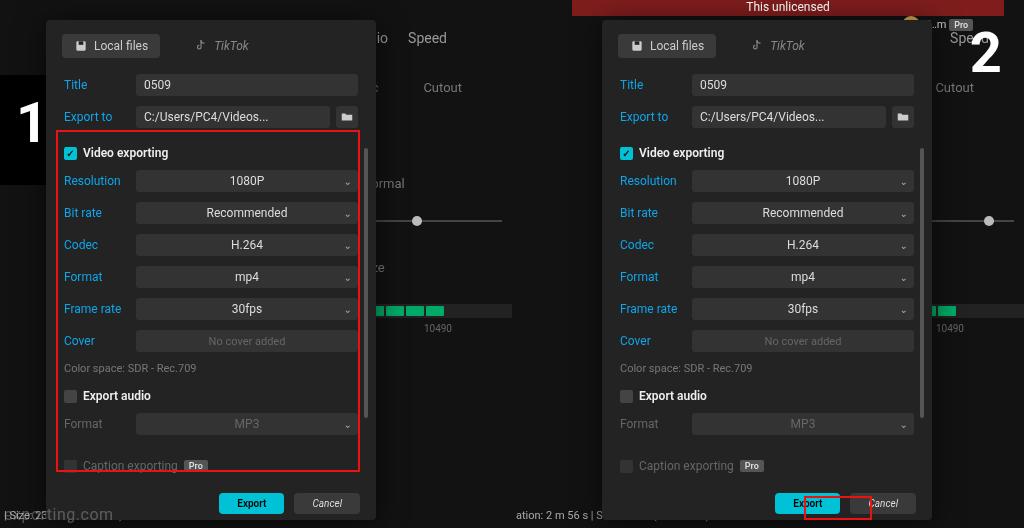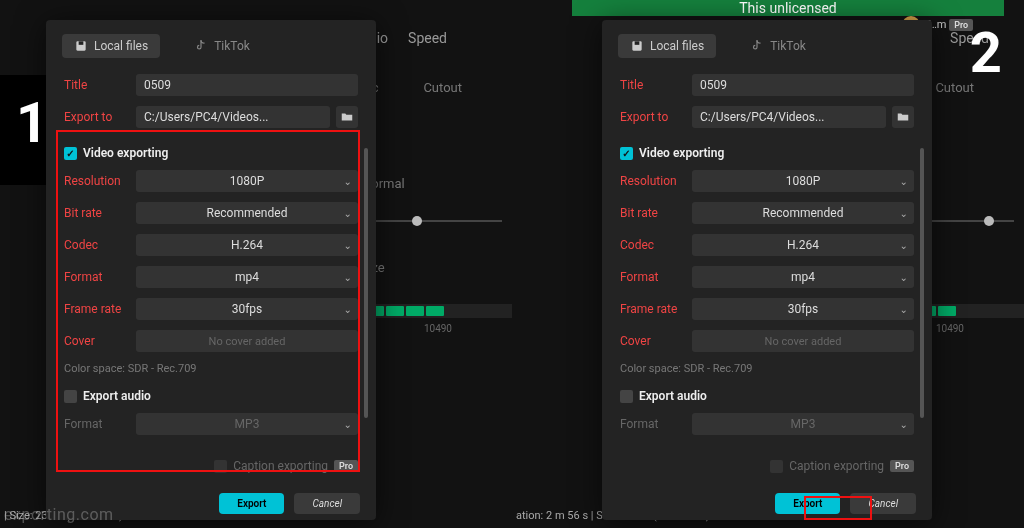--- a/index.html
+++ b/index.html
@@ -9,49 +9,49 @@
   .right { left:512px; }
   .step-num { position:absolute; color:#fff; font-size:56px; font-weight:700; z-index:50; }
   .bg-dark { position:absolute; inset:0; background:#121212; }
   .bg-tabs { position:absolute; top:30px; right:0; width:160px; display:flex; gap:20px; font-size:14px; color:#999; }
   .bg-tab { cursor:default; }
   .bg-row { position:absolute; right:0; width:150px; color:#777; font-size:13px; }
   .bg-preview { position:absolute; left:0; top:75px; width:145px; height:110px; background:#000; }
   .dialog { position:absolute; left:46px; top:20px; width:330px; height:500px; background:#232323; border-radius:4px; box-shadow:0 4px 30px rgba(0,0,0,.6); z-index:20; }
   .tabs-top { display:flex; gap:22px; padding:14px 16px 10px; }
   .tab-btn { display:flex; align-items:center; gap:6px; padding:5px 12px; border-radius:4px; font-size:12px; color:#ccc; background:#3a3a3a; }
-  .tab-btn.inactive { background:transparent; color:#888; }
+  .tab-btn.inactive { background:transparent; color:#888;font-style:italic; }
   .icon { display:inline-block; width:14px; height:14px; }
   .form { padding:6px 18px 0 18px; }
   .row { display:flex; align-items:center; margin-bottom:10px; }
-  .lbl { width:72px; color:#ef4444; font-size:12px; }
+  .lbl { width:72px; color:#0ea5e9; font-size:12px; }
   .input, .select { flex:1; background:#333; border:none; color:#ddd; font-size:12px; padding:4px 8px; border-radius:3px; height:22px; position:relative; display:flex; align-items:center; justify-content:center; }
   .select { text-align:center; }
   .chev { position:absolute; right:6px; color:#aaa; font-size:10px; }
   .folder-btn { width:22px; height:22px; background:#333; margin-left:6px; border-radius:3px; display:flex; align-items:center; justify-content:center; }
   .section-box { margin:8px 0 0 0; padding:8px 0 4px 0; position:relative; }
   .scrollbar { position:absolute; right:-10px; top:10px; width:4px; height:270px; background:#555; border-radius:2px; }
   .chk-row { display:flex; align-items:center; gap:6px; margin-bottom:10px; font-weight:600; color:#eee; }
   .chk { width:13px; height:13px; border-radius:2px; display:flex; align-items:center; justify-content:center; font-size:10px; }
   .chk.on { background:#00c2d6; color:#111; }
   .chk.off { background:#444; }
   .cover-btn { flex:1; background:#333; color:#666; font-size:11px; text-align:center; padding:4px; border-radius:3px; height:22px; display:flex; align-items:center; justify-content:center; }
   .info-txt { color:#777; font-size:11px; margin:6px 0 14px 0; }
   .audio-fmt .lbl { color:#666; }
   .audio-fmt .select { color:#666; }
-  .caption-row { display:flex; align-items:center; gap:6px; margin-top:24px; color:#666;justify-content:flex-end; }
+  .caption-row { display:flex; align-items:center; gap:6px; margin-top:24px; color:#666; }
   .pro-badge { background:#555; color:#ddd; font-size:9px; padding:1px 5px; border-radius:2px; font-weight:600; }
   .footer { position:absolute; bottom:6px; left:0; right:0; display:flex; justify-content:flex-end; gap:10px; padding:0 16px; }
   .btn { padding:5px 18px; border-radius:4px; font-size:10px; border:none; }
   .btn-export { background:#00c2d6; color:#000; font-weight:600; }
   .btn-cancel { background:#3a3a3a; color:#ddd;font-style:italic; }
   .status-bar { position:absolute; bottom:6px; left:4px; font-size:11px; color:#aaa; z-index:5; }
   .highlight-red { border:2px solid #e11; position:absolute; z-index:30; pointer-events:none; }
   .watermark { position:absolute; bottom:4px; left:4px; color:rgba(200,200,200,.35); font-size:16px; z-index:60; letter-spacing:.5px; }
-  .red-banner { position:absolute; top:0; left:60px; right:20px; height:16px; background:#15803d; font-size:14px; color:#fff; overflow:hidden; text-align:center; }
+  .red-banner { position:absolute; top:0; left:60px; right:20px; height:16px; background:#7f1d1d; font-size:12px; color:#fff; overflow:hidden; text-align:center; }
   .bg-avatar { position:absolute; top:16px; left:390px; width:18px; height:18px; background:#d6a24a; border-radius:50%; font-size:10px; display:flex; align-items:center; justify-content:center; }
   .bg-name { position:absolute; top:18px; left:412px; font-size:11px; color:#ccc; }
   .timeline-strip { position:absolute; bottom:210px; right:0; width:150px; height:14px; background:#222; display:flex; align-items:center; gap:2px; padding-left:4px; }
   .clip { width:18px; height:10px; background:#0a6; border-radius:1px; }
   .tcode { position:absolute; bottom:194px; right:60px; font-size:10px; color:#666; }
   .slider-track { position:absolute; right:10px; width:130px; height:2px; background:#444; }
   .slider-thumb { position:absolute; width:10px; height:10px; background:#bbb; border-radius:50%; margin-top:-4px; }
 </style>
 </head>
 <body>

